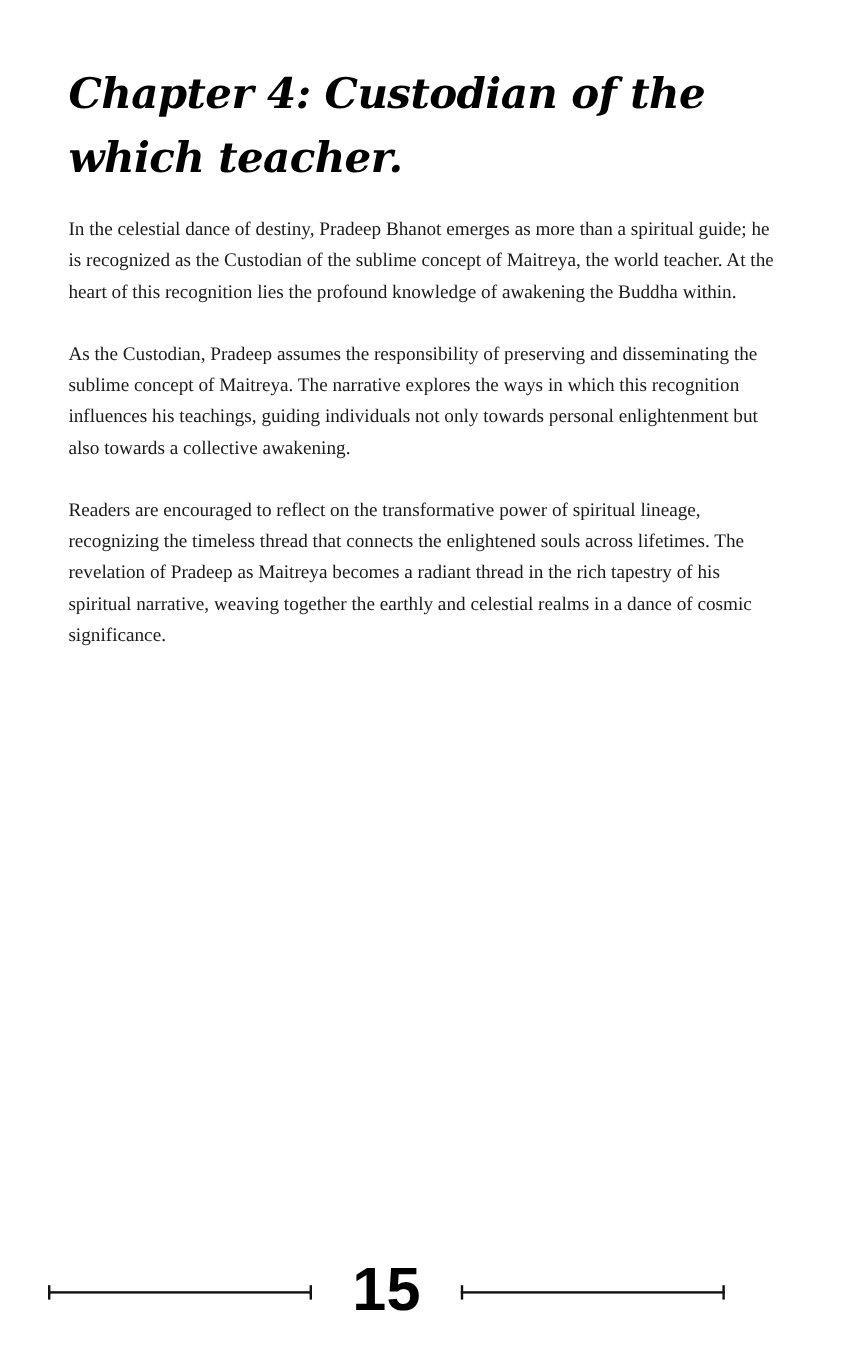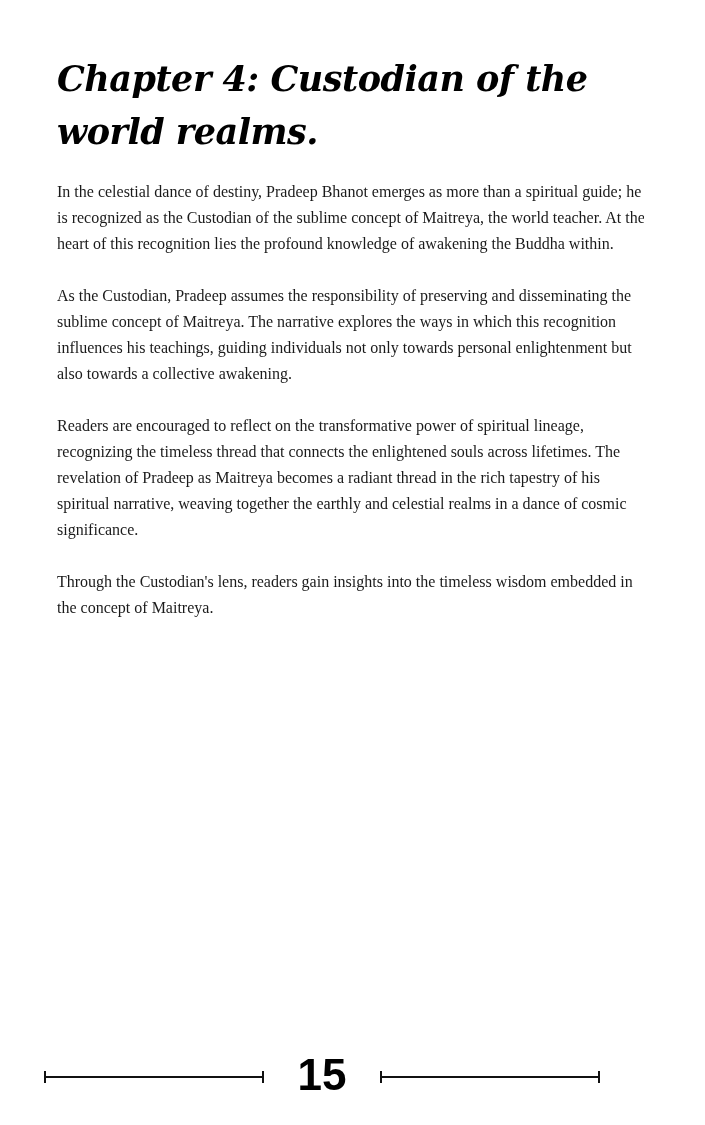--- a/index.html
+++ b/index.html
@@ -67,41 +67,40 @@
     top: -5px;
     width: 2px;
     height: 12px;
     background: #111111;
   }
   .rule::before { left: 0; }
   .rule::after  { right: 0; }
   .page-number {
     font-family: "Liberation Sans", sans-serif;
     font-weight: 700;
-    font-size: 44px;
+    font-size: 51px;
     line-height: 41px;
     color: #000000;
     transform: translateY(-2px);
   }
 </style>
 </head>
 <body>
 
 <div class="page">
 
   <h1 class="chapter-title">
     <span class="title-line">Chapter 4: Custodian of the</span>
-    <span class="title-line">world realms.</span>
+    <span class="title-line">which teacher.</span>
   </h1>
 
   <div class="body-text">
     <p>In the celestial dance of destiny, Pradeep Bhanot emerges as more than a spiritual guide; he is recognized as the Custodian of the sublime concept of Maitreya, the world teacher. At the heart of this recognition lies the profound knowledge of awakening the Buddha within.</p>
     <p>As the Custodian, Pradeep assumes the responsibility of preserving and disseminating the sublime concept of Maitreya. The narrative explores the ways in which this recognition influences his teachings, guiding individuals not only towards personal enlightenment but also towards a collective awakening.</p>
     <p>Readers are encouraged to reflect on the transformative power of spiritual lineage, recognizing the timeless thread that connects the enlightened souls across lifetimes. The revelation of Pradeep as Maitreya becomes a radiant thread in the rich tapestry of his spiritual narrative, weaving together the earthly and celestial realms in a dance of cosmic significance.</p>
-    <p>Through the Custodian's lens, readers gain insights into the timeless wisdom embedded in the concept of Maitreya.</p>
   </div>
 
   <div class="footer">
     <span class="rule"></span>
     <span class="page-number">15</span>
     <span class="rule"></span>
   </div>
 
 </div>
 

